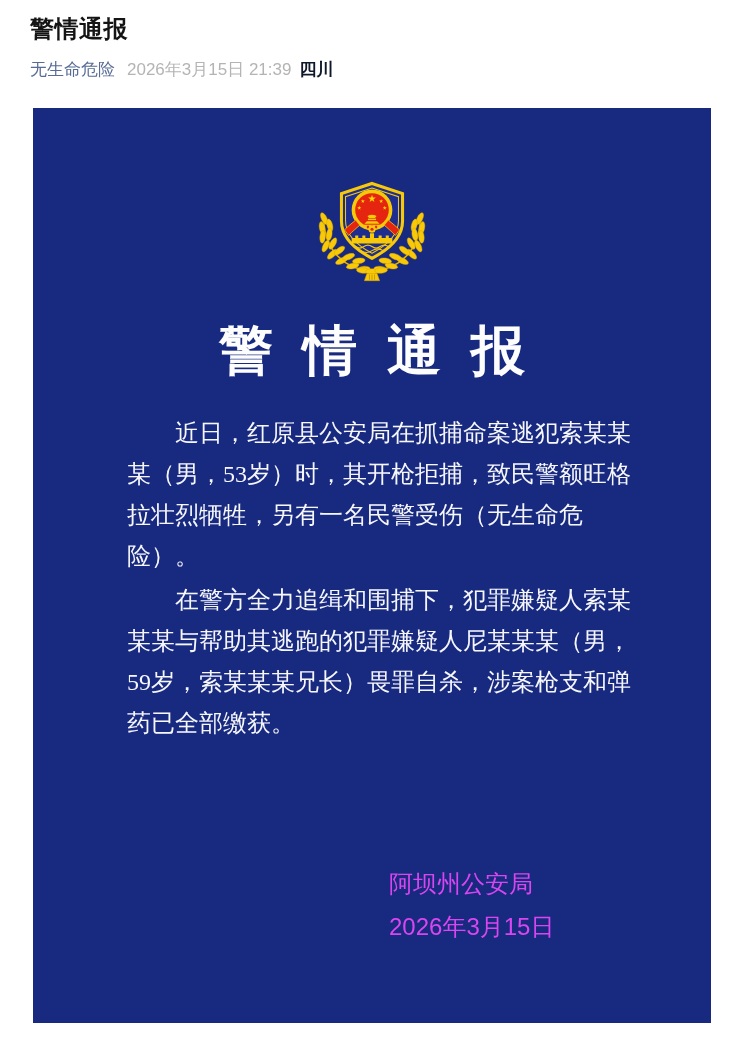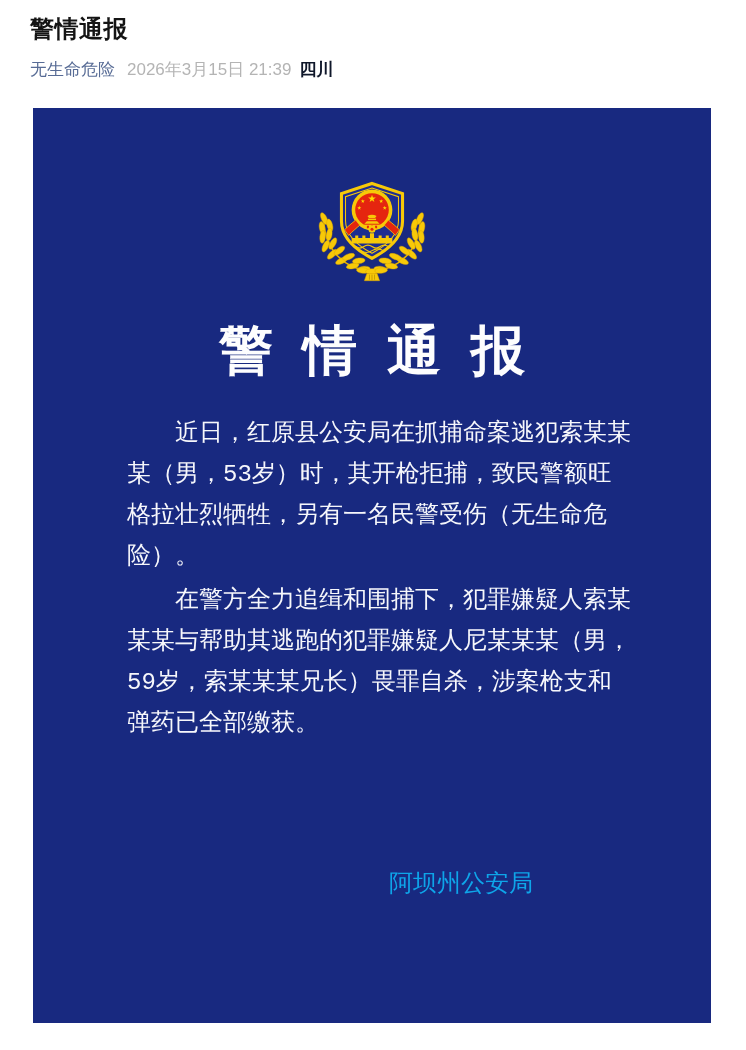--- a/index.html
+++ b/index.html
@@ -25,29 +25,29 @@
   }
   .emblem{display:block;margin:62px auto 0;}
   .notice-title{
     margin-top:36px;text-align:center;
     font-family:"DejaVu Serif",serif;font-weight:700;
     font-size:54px;line-height:58px;color:#fdfdfe;
     letter-spacing:30px;padding-left:30px;white-space:nowrap;
   }
   .notice-body{
     margin-top:34px;padding:0 78px 0 94px;
-    font-family:Liberation Mono, monospace;
+    font-family:Liberation Serif, serif;
     font-size:24px;line-height:41px;color:#f6f7fb;
     text-align:left;
   }
   .notice-body p{margin:0 0 3px;text-indent:2em;}
   .notice-signature{
     margin:118px 0 0 356px;
-    font-family:Liberation Serif, serif;
-    font-size:24px;line-height:43px;color:#0ea5e9;
+    font-family:Liberation Sans, sans-serif;
+    font-size:24px;line-height:43px;color:#d946ef;
   }
 </style>
 </head>
 <body>
 
 <div class="article">
 
   <h1 class="article-title">警情通报</h1>
 
   <div class="article-meta">
@@ -125,16 +125,17 @@
 
     <div class="notice-title">警情通报</div>
 
     <div class="notice-body">
       <p>近日，红原县公安局在抓捕命案逃犯索某某某（男，53岁）时，其开枪拒捕，致民警额旺格拉壮烈牺牲，另有一名民警受伤（无生命危险）。</p>
       <p>在警方全力追缉和围捕下，犯罪嫌疑人索某某某与帮助其逃跑的犯罪嫌疑人尼某某某（男，59岁，索某某某兄长）畏罪自杀，涉案枪支和弹药已全部缴获。</p>
     </div>
 
     <div class="notice-signature">
       <div>阿坝州公安局</div>
+      <div>2026年3月15日</div>
     </div>
 
   </div>
 </div>
 
 </body></html>

